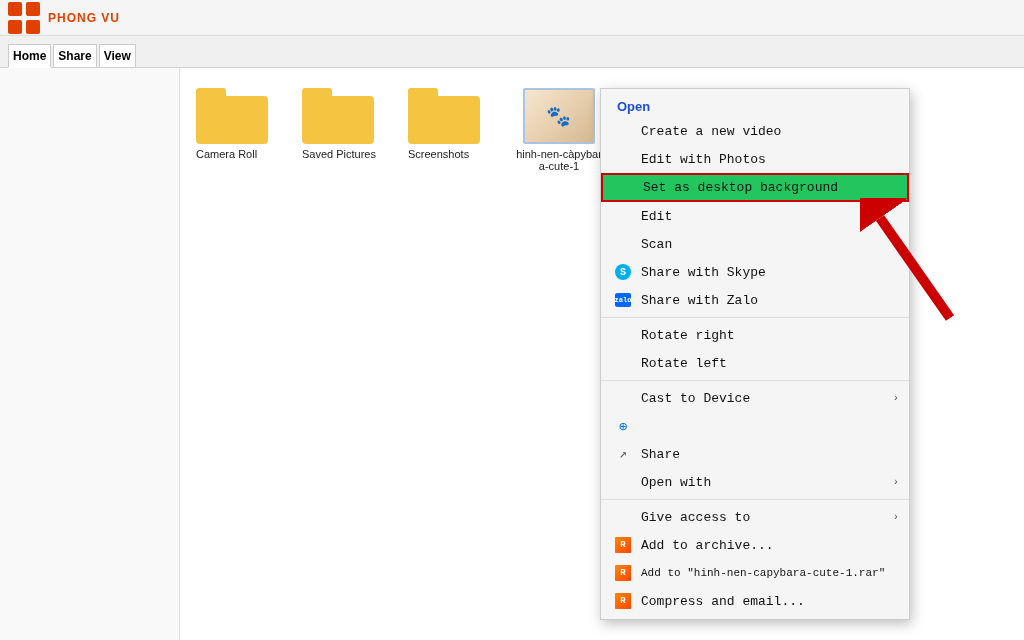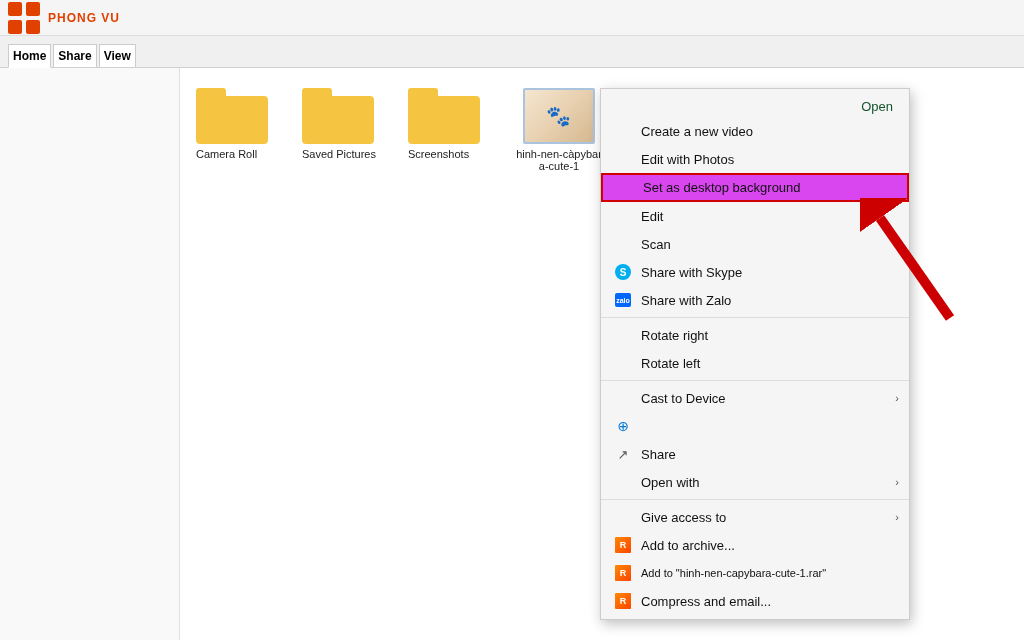--- a/index.html
+++ b/index.html
@@ -155,23 +155,24 @@
       font-size: 13px;
     }
     .menu-item {
       display: flex;
       align-items: center;
       padding: 5px 16px 5px 40px;
       cursor: pointer;
       position: relative;
       color: #111;
       min-height: 28px;
+      font-family: Liberation Mono, monospace;
     }
     .menu-item.highlighted {
-      background: #d946ef;
+      background: #22c55e;
       border: 2px solid #d00000;
     }
     .menu-item .icon-left {
       position: absolute;
       left: 12px;
       width: 20px;
       height: 20px;
       display: flex;
       align-items: center;
       justify-content: center;
@@ -182,24 +183,23 @@
       font-size: 11px;
       color: #555;
     }
     .menu-separator {
       height: 1px;
       background: #ddd;
       margin: 3px 0;
     }
     .menu-section-header {
       padding: 6px 16px 3px 16px;
-      font-weight: 400;
+      font-weight: 700;
       font-size: 13px;
-      color: #14532d;
-      text-align: right;
+      color: #1d4ed8;
     }
 
     
     .red-arrow {
       position: absolute;
       top: 130px;
       left: 680px;
       z-index: 200;
       pointer-events: none;
     }

